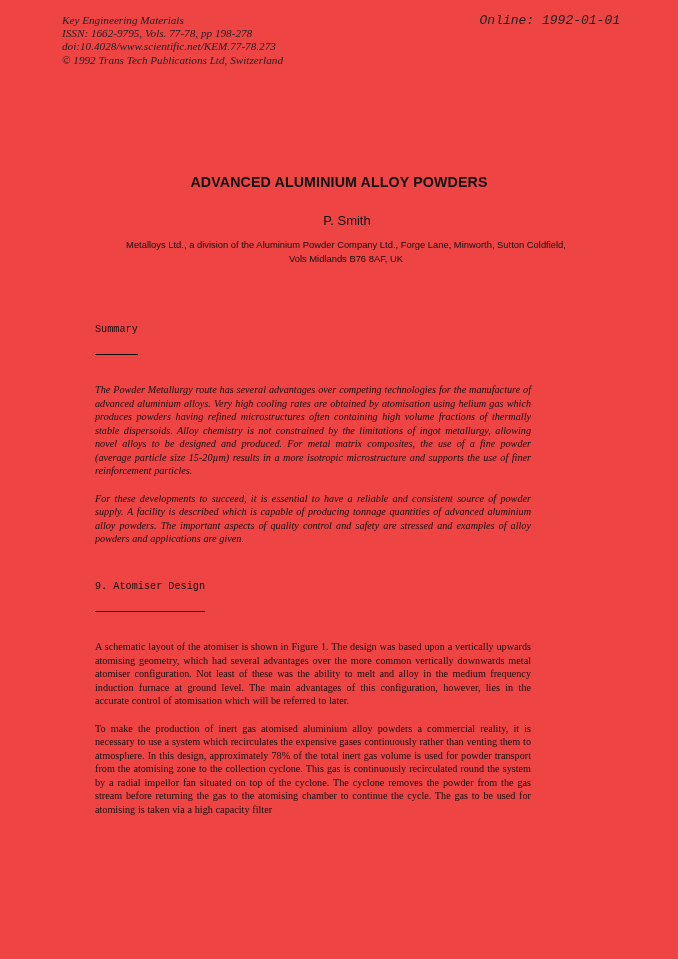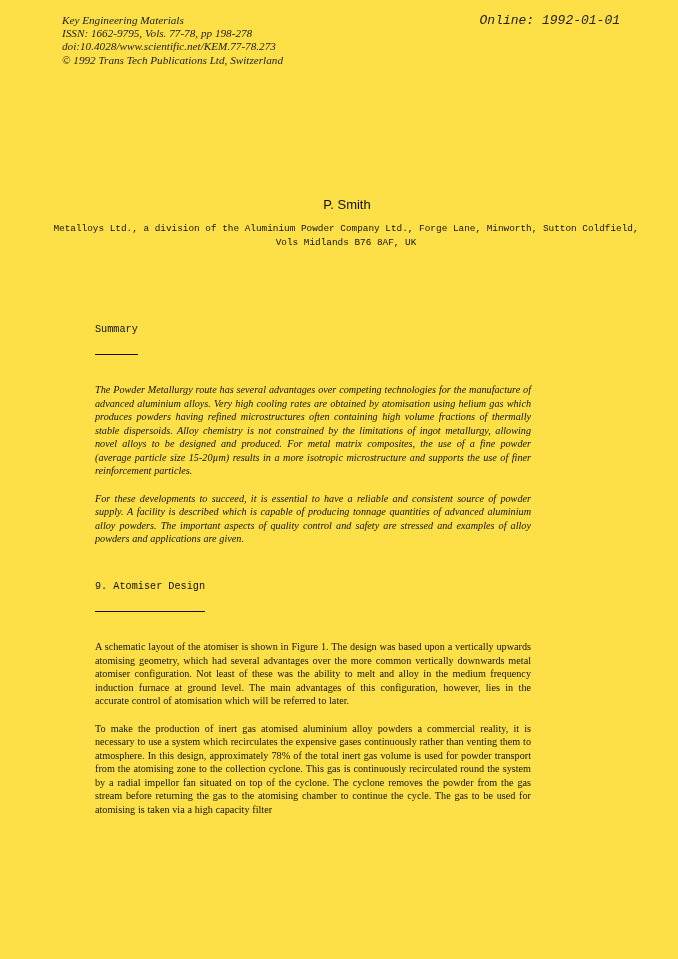--- a/index.html
+++ b/index.html
@@ -13,21 +13,21 @@
     position: relative;
     overflow: hidden;
     font-family: "Liberation Serif", serif;
     color: #1a1a1a;
     -webkit-font-smoothing: antialiased;
   }
 
   .page {
     position: absolute;
     inset: 0;
-    background: #fde047;
+    background: #ef4444;
   }
 
   
   .pub-header {
     position: absolute;
     left: 62px;
     top: 14px;
     right: 58px;
   }
   .pub-header-row {
@@ -79,21 +79,21 @@
     color: #111;
   }
   .doc-author {
     font-family: "Liberation Sans", sans-serif;
     font-size: 13px;
     color: #111;
     margin-top: 23px;
     padding-left: 16px;
   }
   .doc-affiliation {
-    font-family: Liberation Mono, monospace;
+    font-family: Liberation Sans, sans-serif;
     font-size: 9.4px;
     line-height: 13.5px;
     color: #111;
     margin-top: 10px;
     margin-left: 14px;
   }
 
   
   .body-col {
     position: absolute;
@@ -140,20 +140,21 @@
         <div>Key Engineering Materials</div>
         <div>ISSN: 1662-9795, Vols. 77-78, pp 198-278</div>
         <div>doi:10.4028/www.scientific.net/KEM.77-78.273</div>
         <div>© 1992 Trans Tech Publications Ltd, Switzerland</div>
       </div>
       <div class="pub-online">Online: 1992-01-01</div>
     </div>
   </div>
 
   <div class="title-block">
+    <div class="doc-title">ADVANCED ALUMINIUM ALLOY POWDERS</div>
     <div class="doc-author">P. Smith</div>
     <div class="doc-affiliation">
       <div>Metalloys Ltd., a division of the Aluminium Powder Company Ltd., Forge Lane, Minworth, Sutton Coldfield,</div>
       <div>Vols Midlands B76 8AF, UK</div>
     </div>
   </div>
 
   <div class="body-col">
 
     <div class="heading-wrap">

